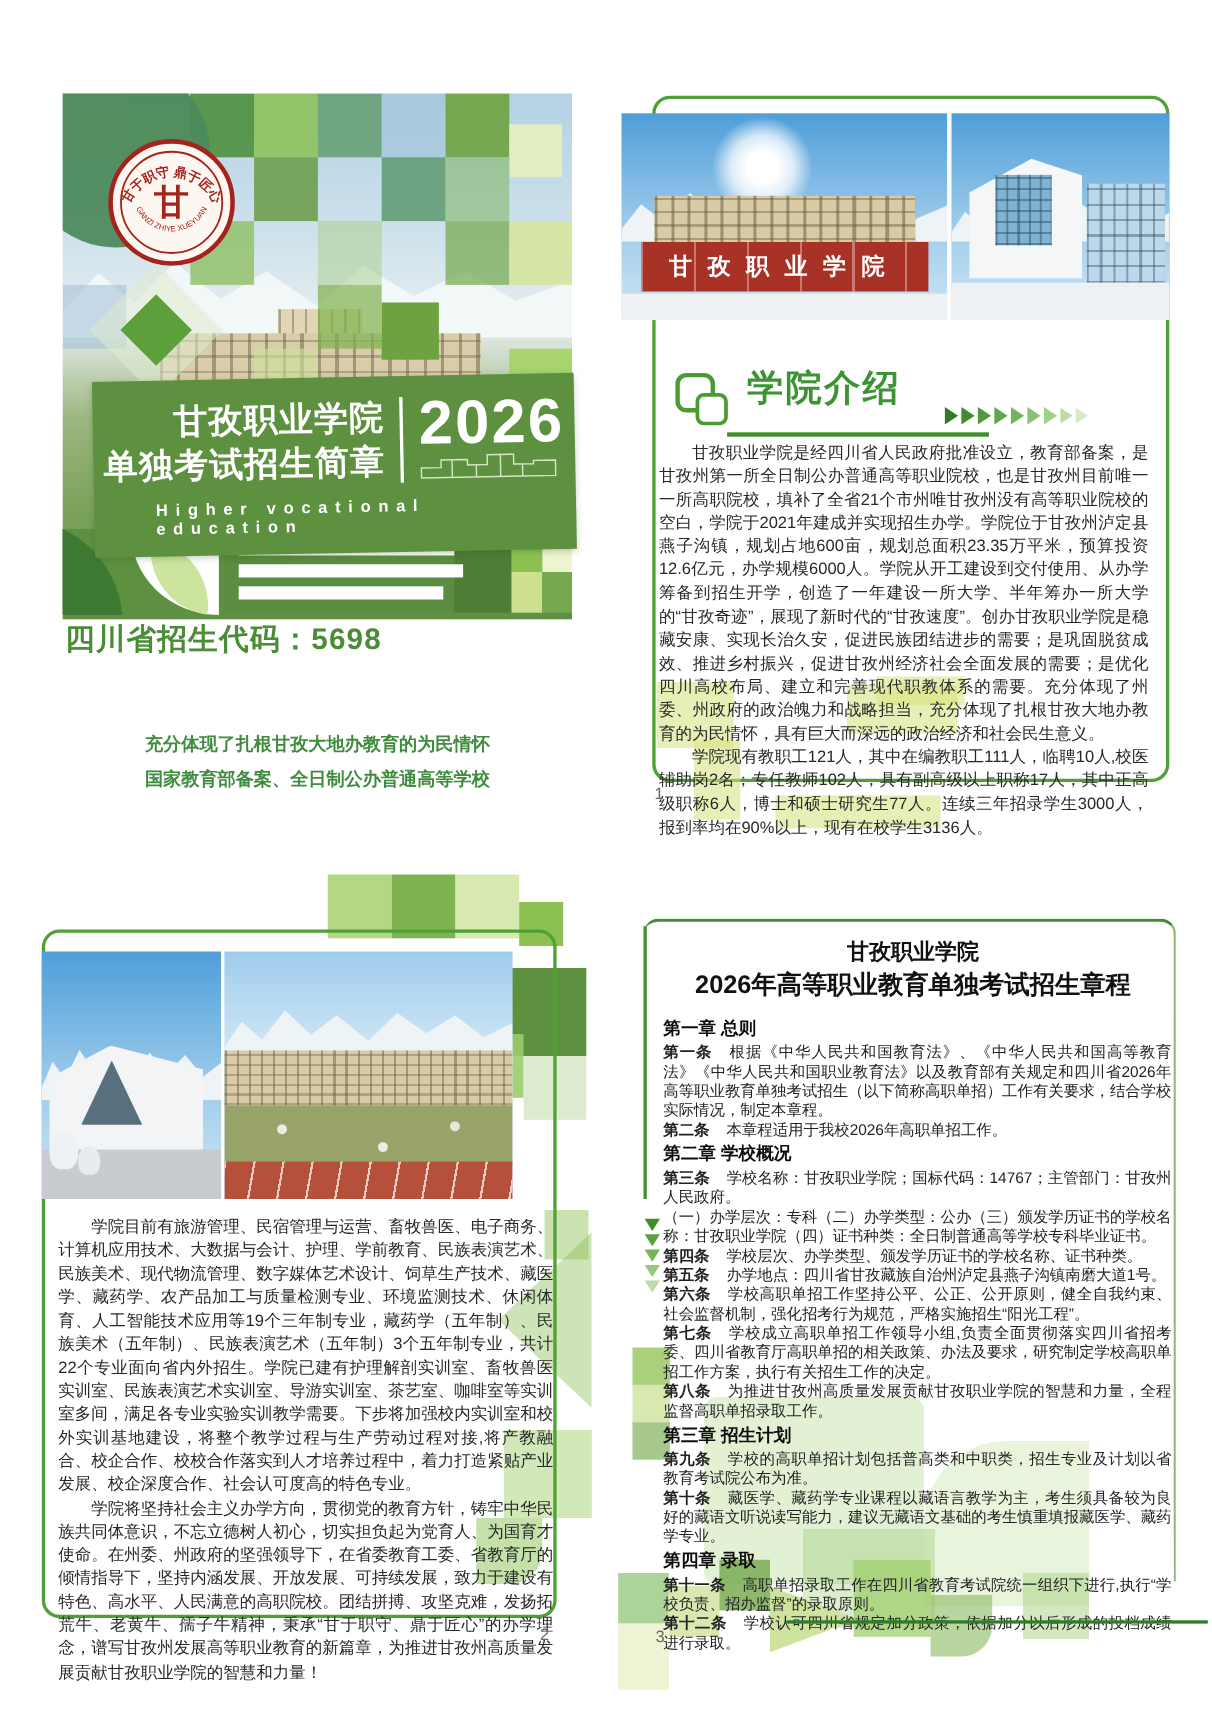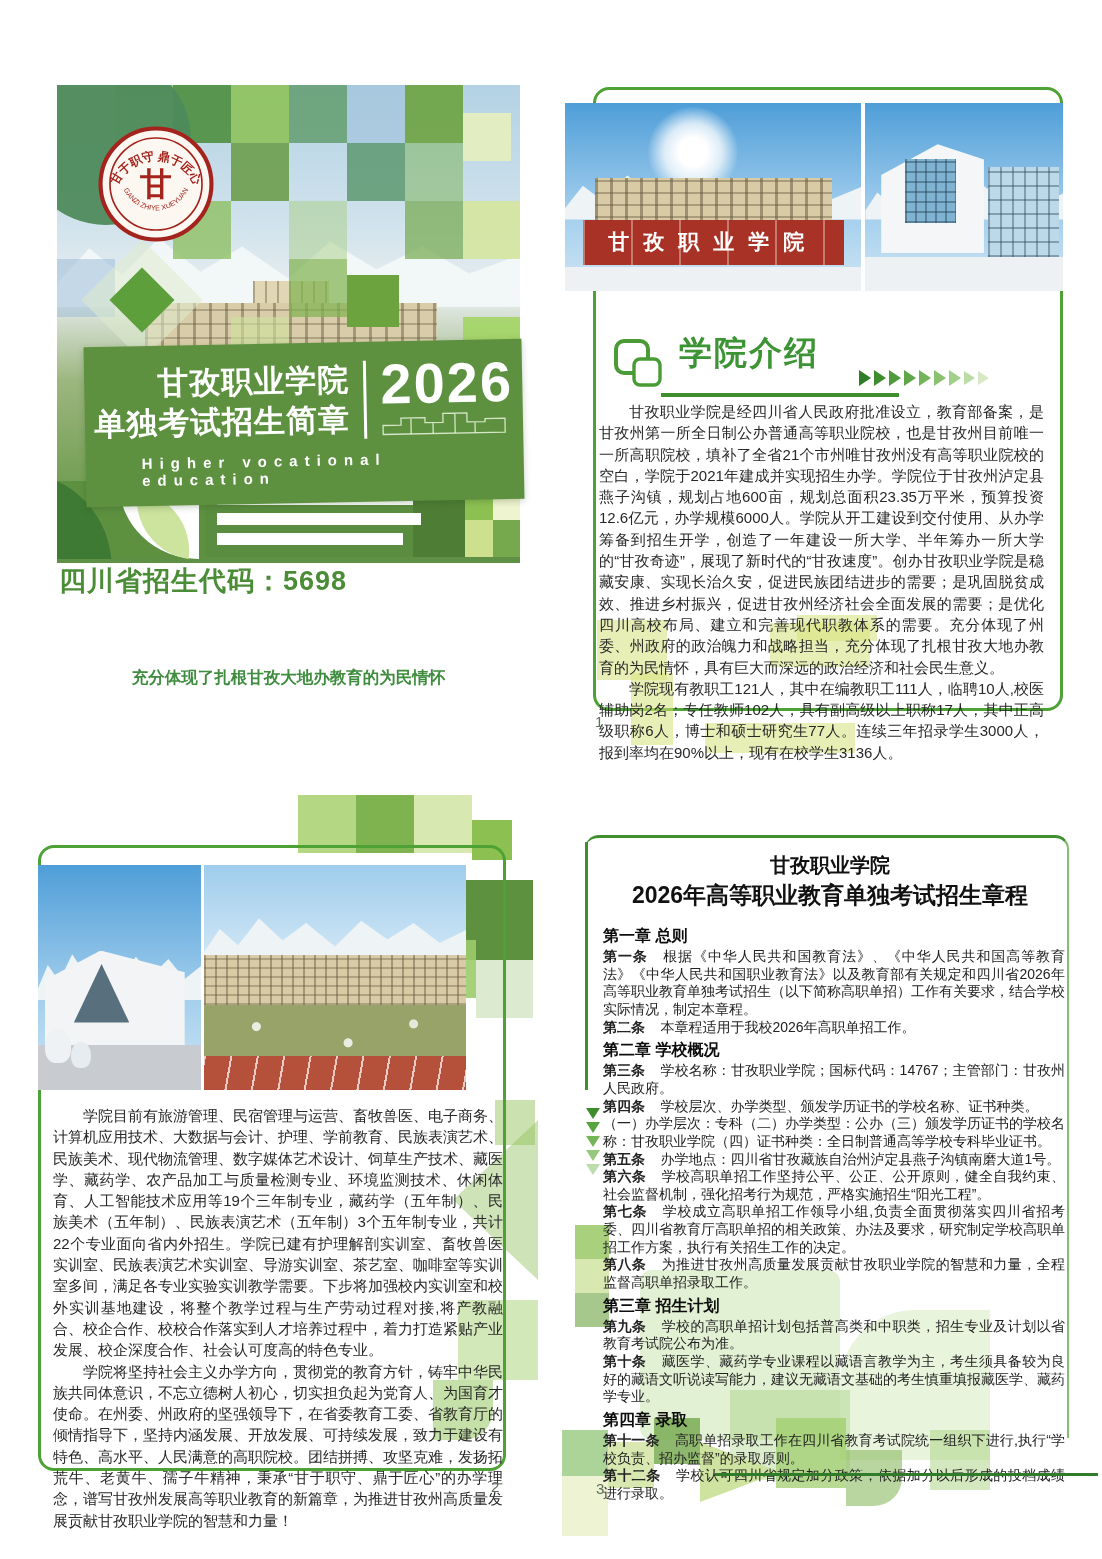--- a/index.html
+++ b/index.html
@@ -144,20 +144,21 @@
     <div class="sq" style="left:408px;top:398px;width:28px;height:37px;background:#8cc152"></div>
     <div class="sq" style="left:436px;top:398px;width:27px;height:37px;background:#eef3d0"></div>
     <div class="sq" style="left:408px;top:435px;width:28px;height:37px;background:#cde08e"></div>
     <div class="sq" style="left:436px;top:435px;width:27px;height:37px;background:#76a84e"></div>
 
     <div class="code-line">
       <span>四川省招生代码：</span><span>5698</span>
     </div>
     <div class="cov-note">
       <div>充分体现了扎根甘孜大地办教育的为民情怀</div>
+      <div>国家教育部备案、全日制公办普通高等学校</div>
     </div>
   </div>
 
   <div class="abs" style="left:565px;top:75px;width:510px;height:670px">
     <div class="frame" style="left:28px;top:12px;width:464px;height:618px"></div>
 
     <div class="abs" style="left:0;top:28px;width:498px;height:188px;display:flex;gap:4px">
       <div class="photo" style="flex:3">
         <div class="sun" style="left:28%;top:2%;width:90px;height:90px"></div>
         <div class="ph-mtn" style="top:32%;height:30%"></div>
@@ -287,22 +288,22 @@
 
     <div class="reg-title" style="left:20px;top:22px;width:460px;font-size:20px">甘孜职业学院</div>
     <div class="reg-title" style="left:20px;top:50px;width:460px;font-size:23px">2026年高等职业教育单独考试招生章程</div>
 
     <div class="reg" style="left:23px;top:92px;width:462px">
       <div class="chap">第一章 总则</div>
       <p><b>第一条</b><span>根据《中华人民共和国教育法》、《中华人民共和国高等教育法》《中华人民共和国职业教育法》以及教育部有关规定和四川省2026年高等职业教育单独考试招生（以下简称高职单招）工作有关要求，结合学校实际情况，制定本章程。</span></p>
       <p><b>第二条</b><span>本章程适用于我校2026年高职单招工作。</span></p>
       <div class="chap">第二章 学校概况</div>
       <p><b>第三条</b><span>学校名称：甘孜职业学院；国标代码：14767；主管部门：甘孜州人民政府。</span></p>
+      <p><span>（一）办学层次：专科（二）办学类型：公办（三）颁发学历证书的学校名称：甘孜职业学院（四）证书种类：全日制普通高等学校专科毕业证书。</span></p>
       <p><b>第四条</b><span>学校层次、办学类型、颁发学历证书的学校名称、证书种类。</span></p>
-      <p><span>（一）办学层次：专科（二）办学类型：公办（三）颁发学历证书的学校名称：甘孜职业学院（四）证书种类：全日制普通高等学校专科毕业证书。</span></p>
       <p><b>第五条</b><span>办学地点：四川省甘孜藏族自治州泸定县燕子沟镇南磨大道1号。</span></p>
       <p><b>第六条</b><span>学校高职单招工作坚持公平、公正、公开原则，健全自我约束、社会监督机制，强化招考行为规范，严格实施招生“阳光工程”。</span></p>
       <p><b>第七条</b><span>学校成立高职单招工作领导小组,负责全面贯彻落实四川省招考委、四川省教育厅高职单招的相关政策、办法及要求，研究制定学校高职单招工作方案，执行有关招生工作的决定。</span></p>
       <p><b>第八条</b><span>为推进甘孜州高质量发展贡献甘孜职业学院的智慧和力量，全程监督高职单招录取工作。</span></p>
       <div class="chap">第三章 招生计划</div>
       <p><b>第九条</b><span>学校的高职单招计划包括普高类和中职类，招生专业及计划以省教育考试院公布为准。</span></p>
       <p><b>第十条</b><span>藏医学、藏药学专业课程以藏语言教学为主，考生须具备较为良好的藏语文听说读写能力，建议无藏语文基础的考生慎重填报藏医学、藏药学专业。</span></p>
       <div class="chap">第四章 录取</div>
       <p><b>第十一条</b><span>高职单招录取工作在四川省教育考试院统一组织下进行,执行“学校负责、招办监督”的录取原则。</span></p>
       <p><b>第十二条</b><span>学校认可四川省规定加分政策，依据加分以后形成的投档成绩进行录取。</span></p>

